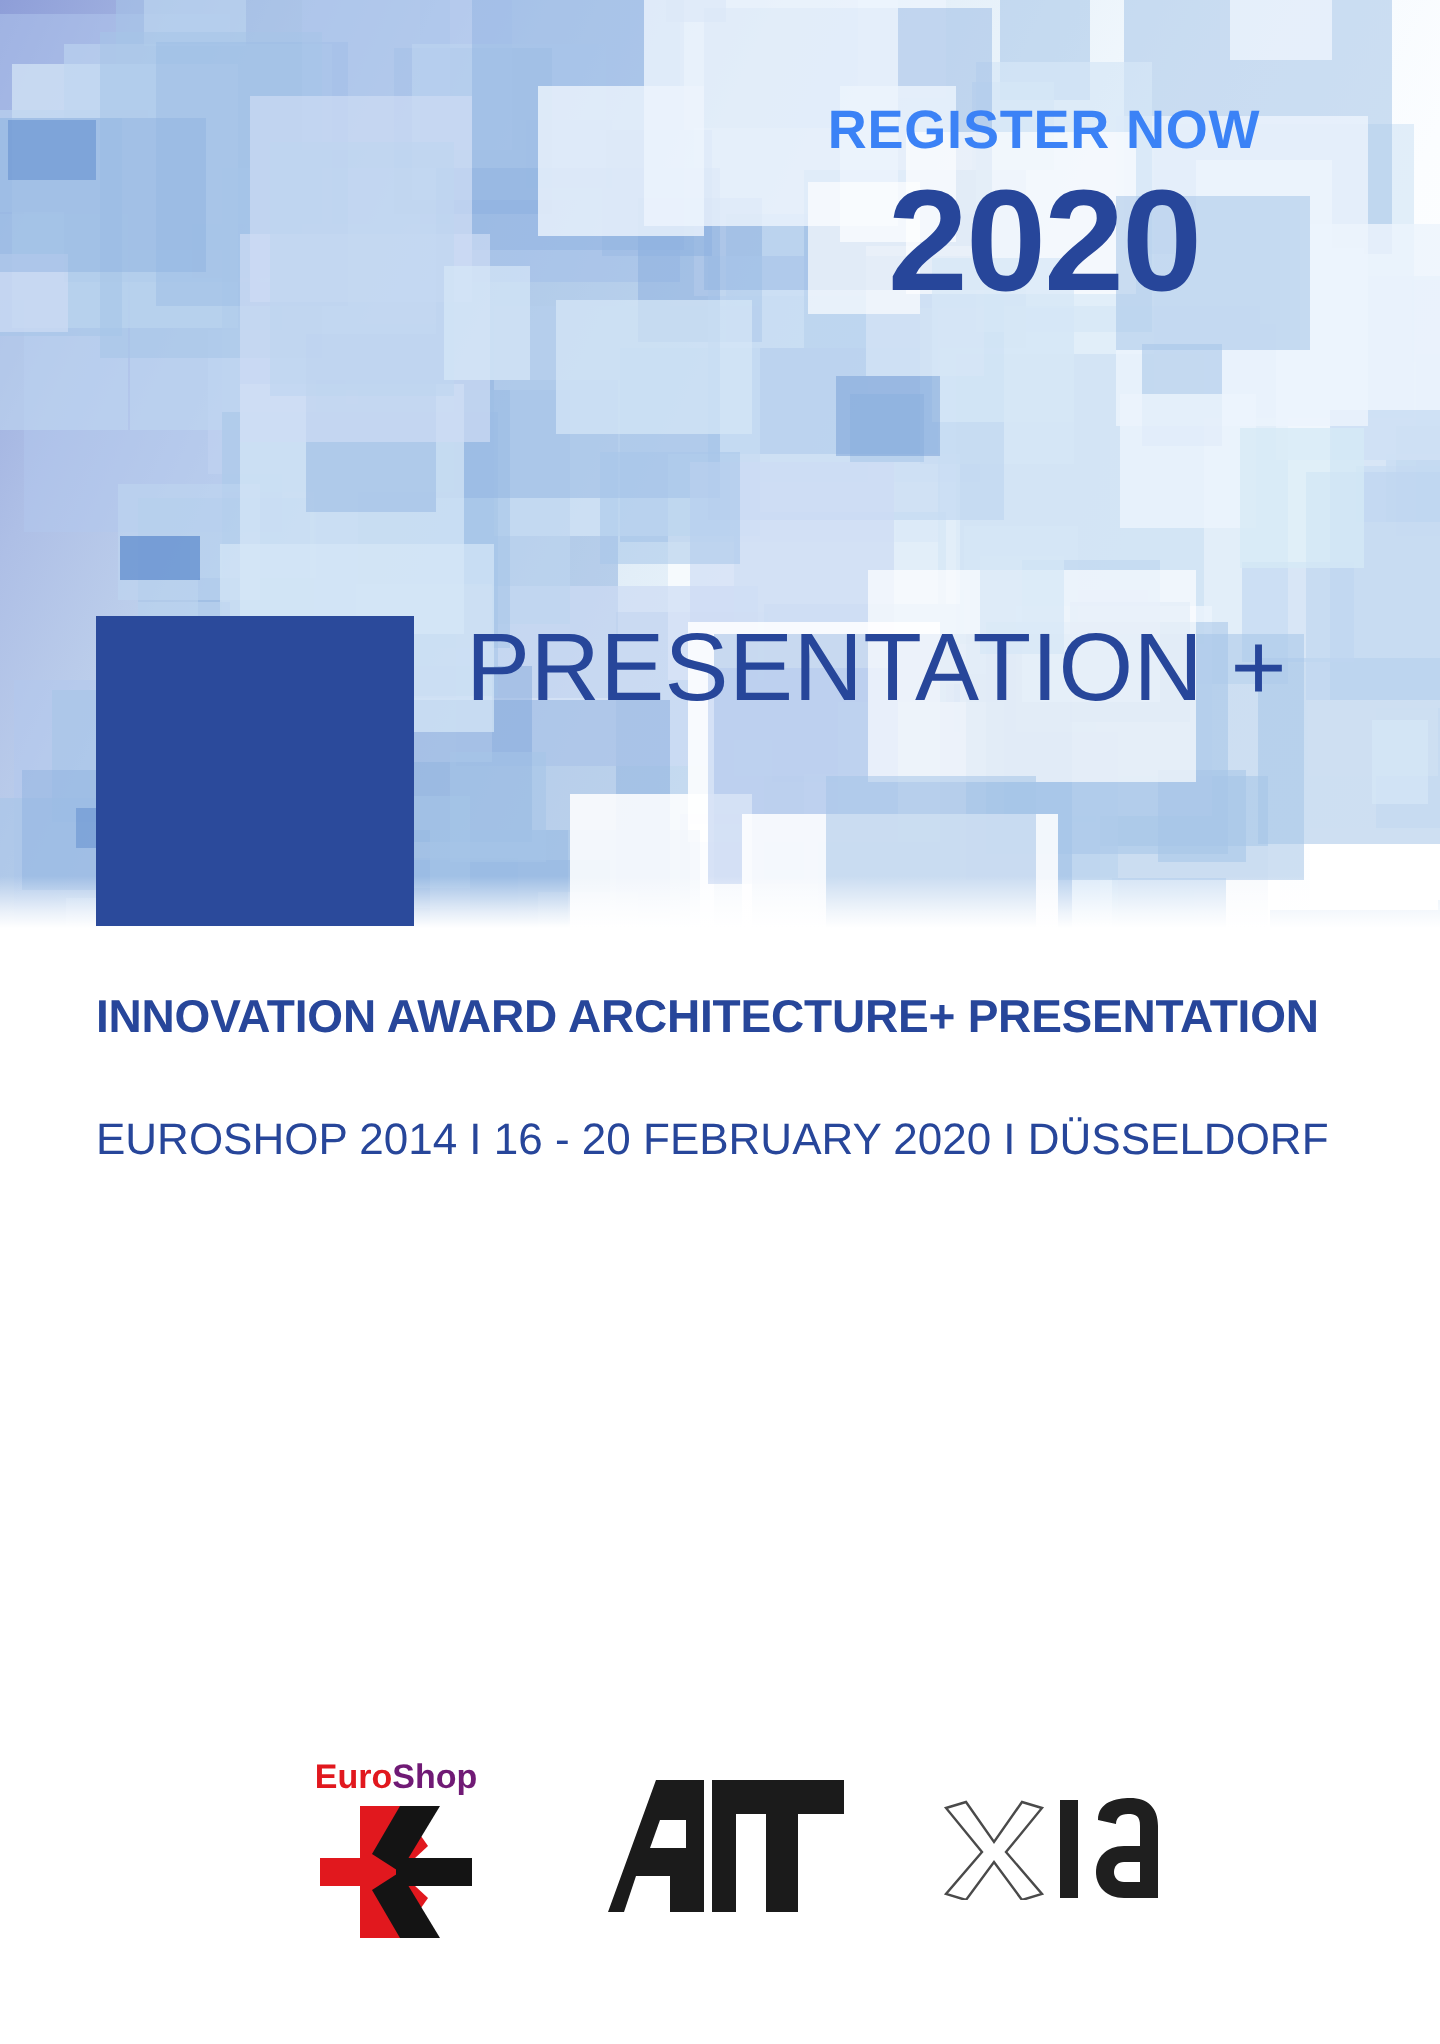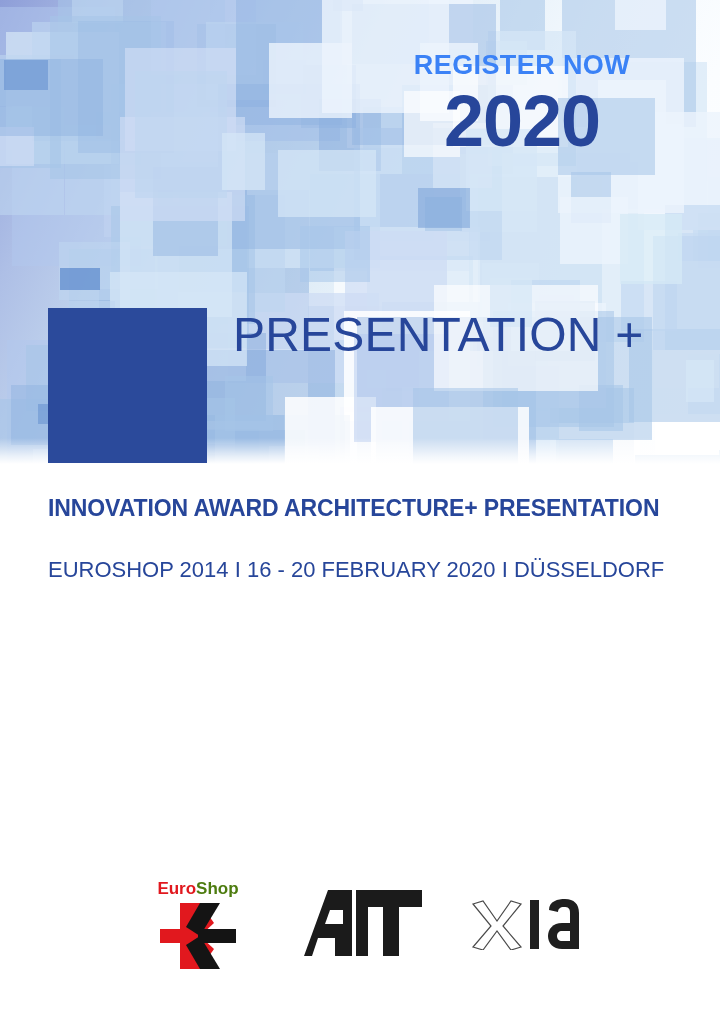--- a/index.html
+++ b/index.html
@@ -186,21 +186,21 @@
     left: 0;
     top: 0;
     width: 96px;
     text-align: center;
     font-size: 17px;
     font-weight: bold;
     line-height: 1;
     white-space: nowrap;
   }
   .es-euro { color: #e1181e; }
-  .es-shop { color: #4d7c0f; }
+  .es-shop { color: #701a75; }
   .es-burst {
     position: absolute;
     left: 6px;
     top: 23px;
     width: 84px;
     height: 66px;
   }
 
   
   .logo-ait {

